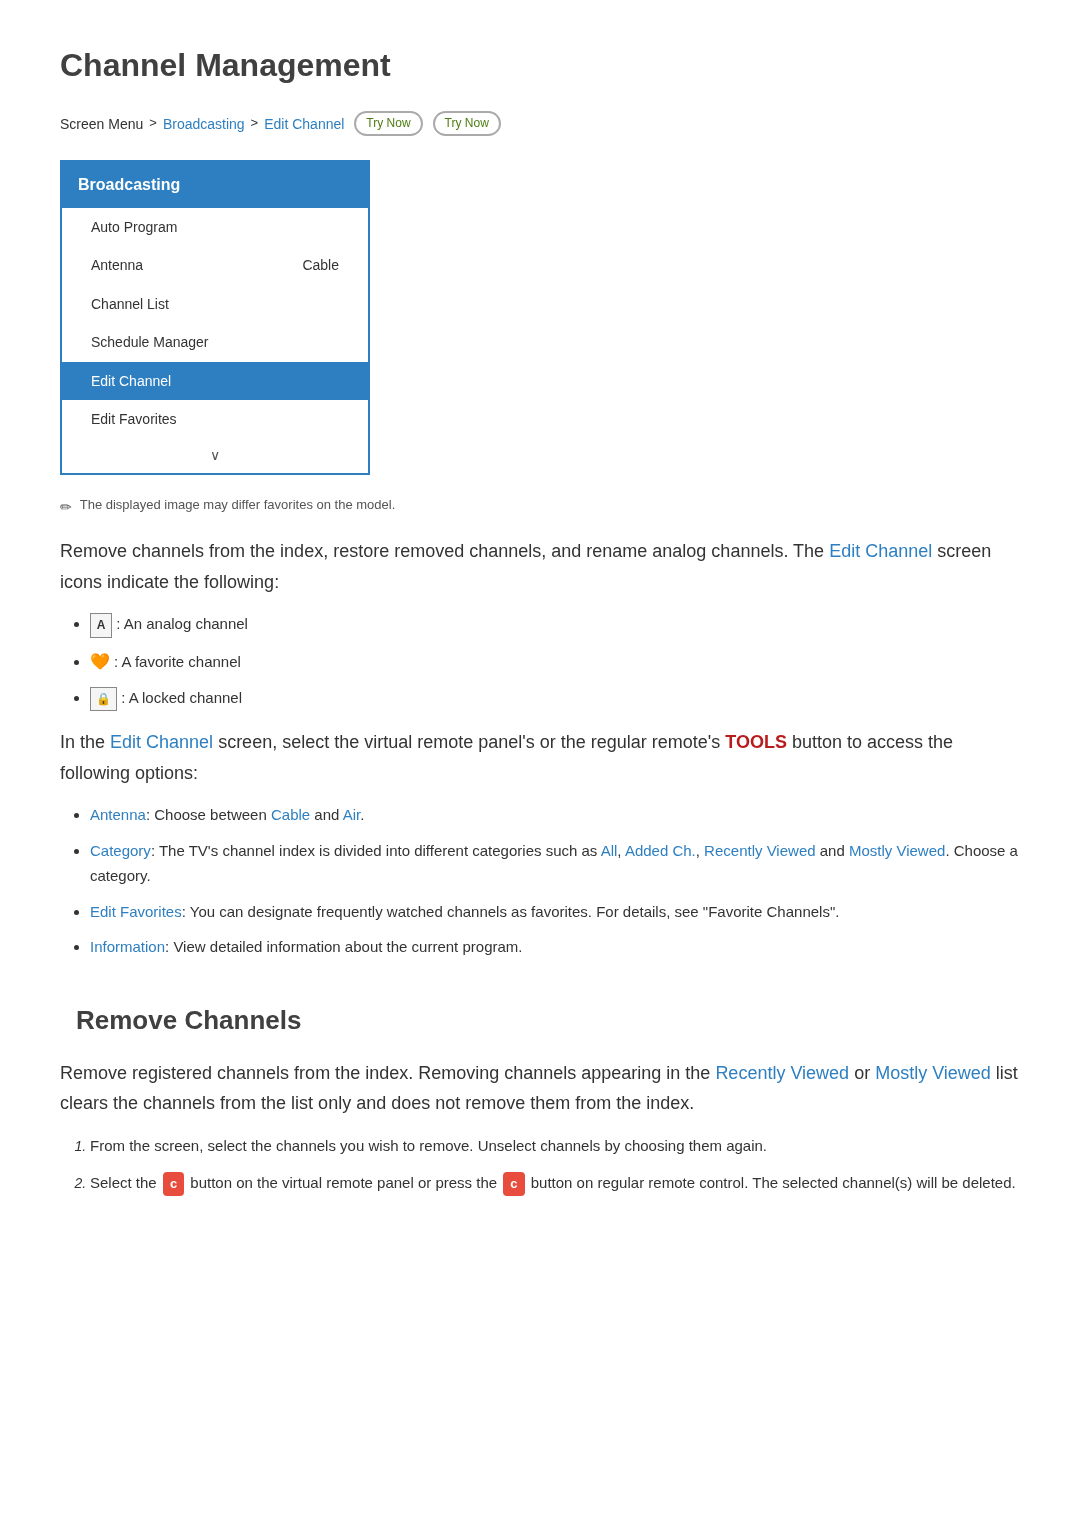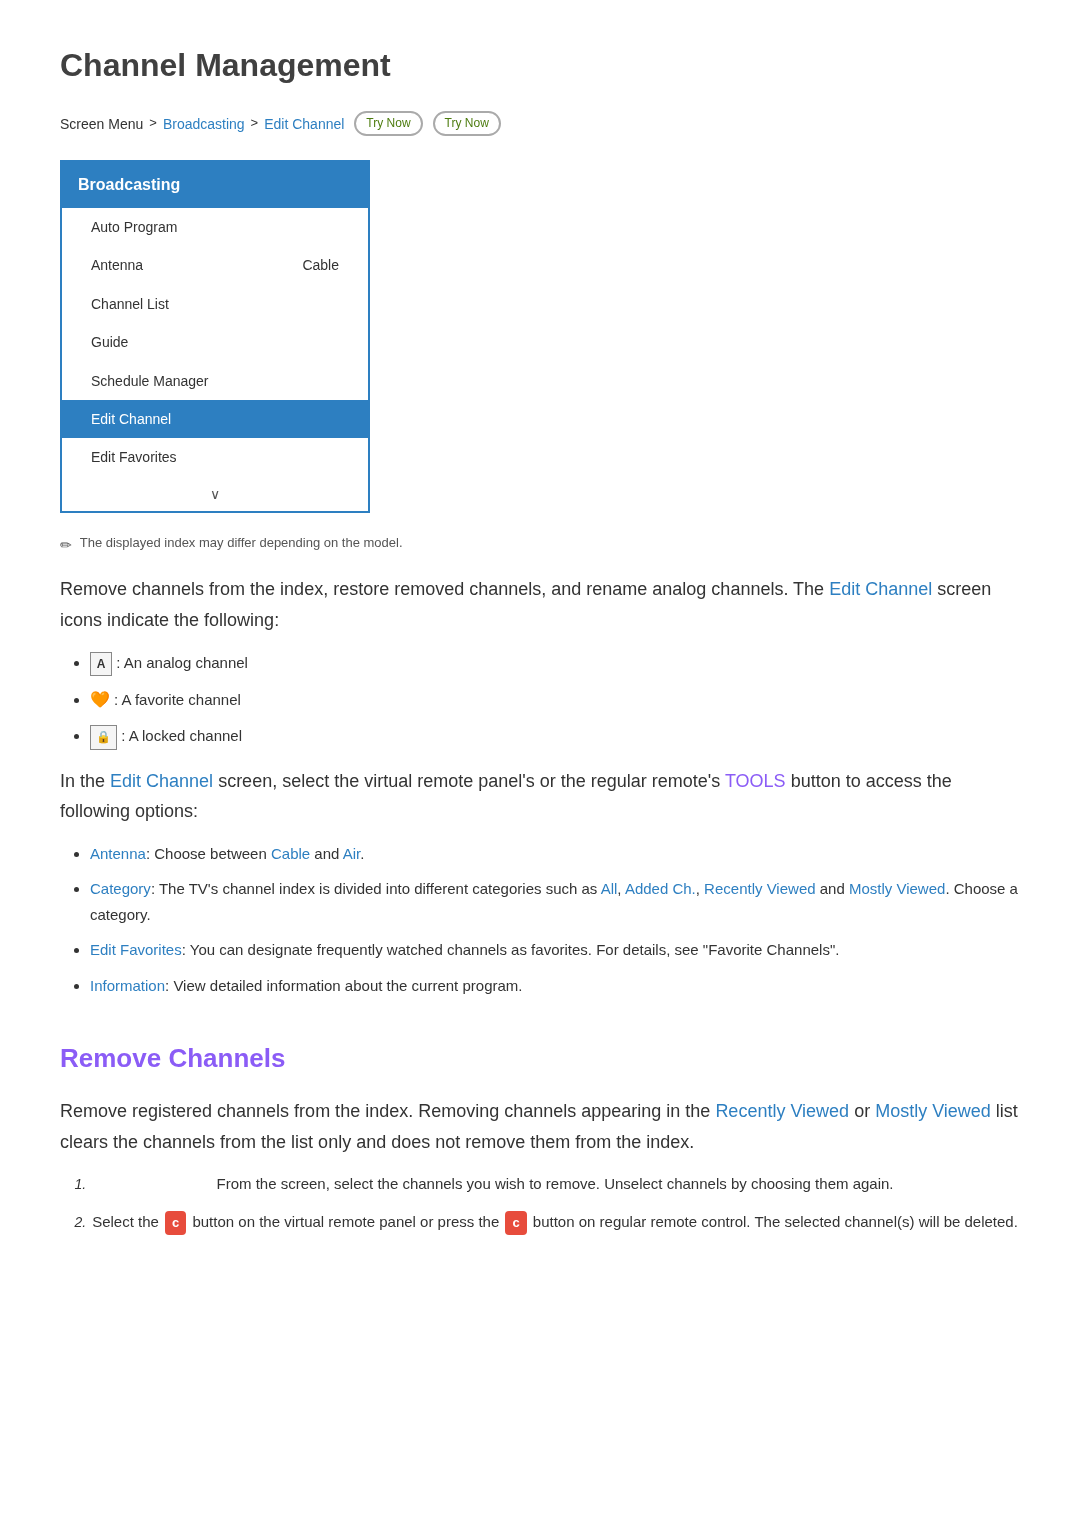--- a/index.html
+++ b/index.html
@@ -136,41 +136,40 @@
       display: inline-block;
       background: #e74c3c;
       color: #fff;
       border-radius: 4px;
       padding: 1px 7px;
       font-size: 13px;
       font-weight: bold;
       margin: 0 2px;
     }
     h2 {
-      color: #8b5cf6;
+      color: #404040;
       font-size: 26px;
       font-weight: bold;
-      margin: 40px 0 16px 0;
+      margin: 40px 0 16px 16px;
     }
     ol {
       margin: 10px 0 16px 30px;
-      text-align: center;
     }
     ol li {
       margin-bottom: 12px;
       font-size: 15px;
       line-height: 1.7;
     }
     ol li::marker {
       font-style: italic;
       font-size: 14px;
     }
     .tools-label {
-      color: #8b5cf6;
-      font-weight: normal;
+      color: #b91c1c;
+      font-weight: bold;
     }
   </style>
 </head>
 <body>
 
 <h1>Channel Management</h1>
 
 <div class="breadcrumb">
   <span>Screen Menu</span>
   <span class="separator">&gt;</span>
@@ -187,37 +186,34 @@
     <span>Auto Program</span>
   </div>
   <div class="menu-item">
     <span>Antenna</span>
     <span class="value">Cable</span>
   </div>
   <div class="menu-item">
     <span>Channel List</span>
   </div>
   <div class="menu-item">
-    <span>Guide</span>
-  </div>
-  <div class="menu-item">
     <span>Schedule Manager</span>
   </div>
   <div class="menu-item active">
     <span>Edit Channel</span>
   </div>
   <div class="menu-item">
     <span>Edit Favorites</span>
   </div>
   <div class="menu-chevron">∨</div>
 </div>
 
 <div class="note">
   <span class="note-icon">✏</span>
-  <span>The displayed index may differ depending on the model.</span>
+  <span>The displayed image may differ favorites on the model.</span>
 </div>
 
 <p>
   Remove channels from the index, restore removed channels, and rename analog channels. The <span class="blue">Edit Channel</span> screen icons indicate the following:
 </p>
 
 <ul>
   <li>
     <span class="icon-box">A</span>
     <span> : An analog channel</span>

